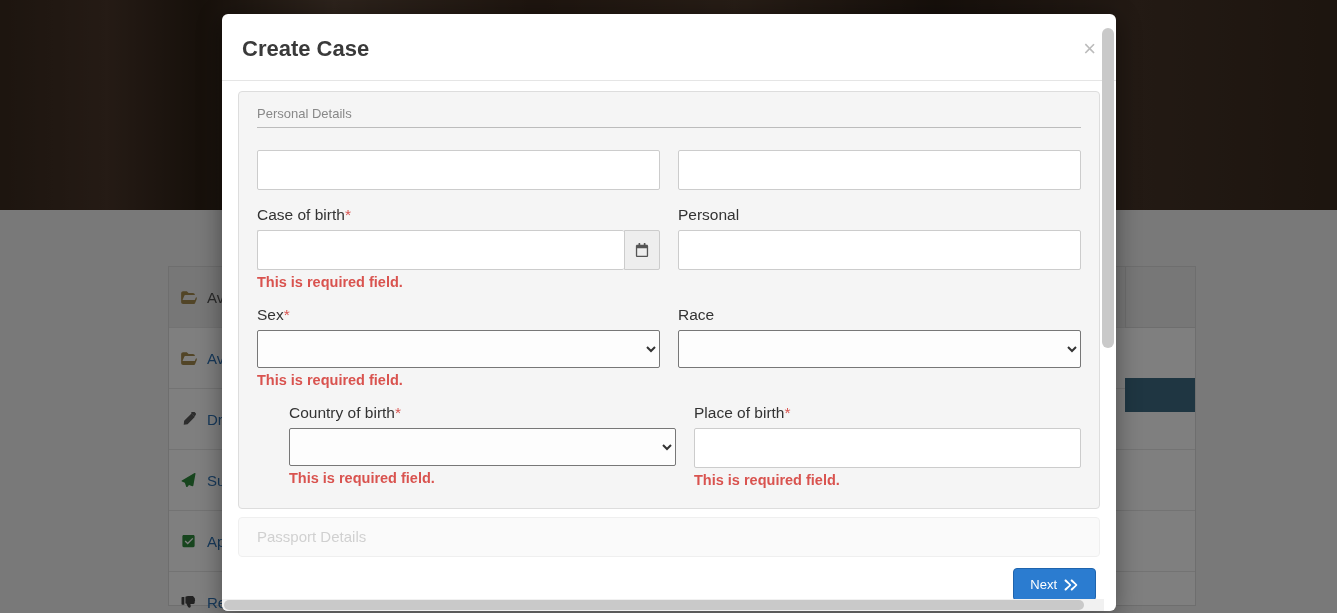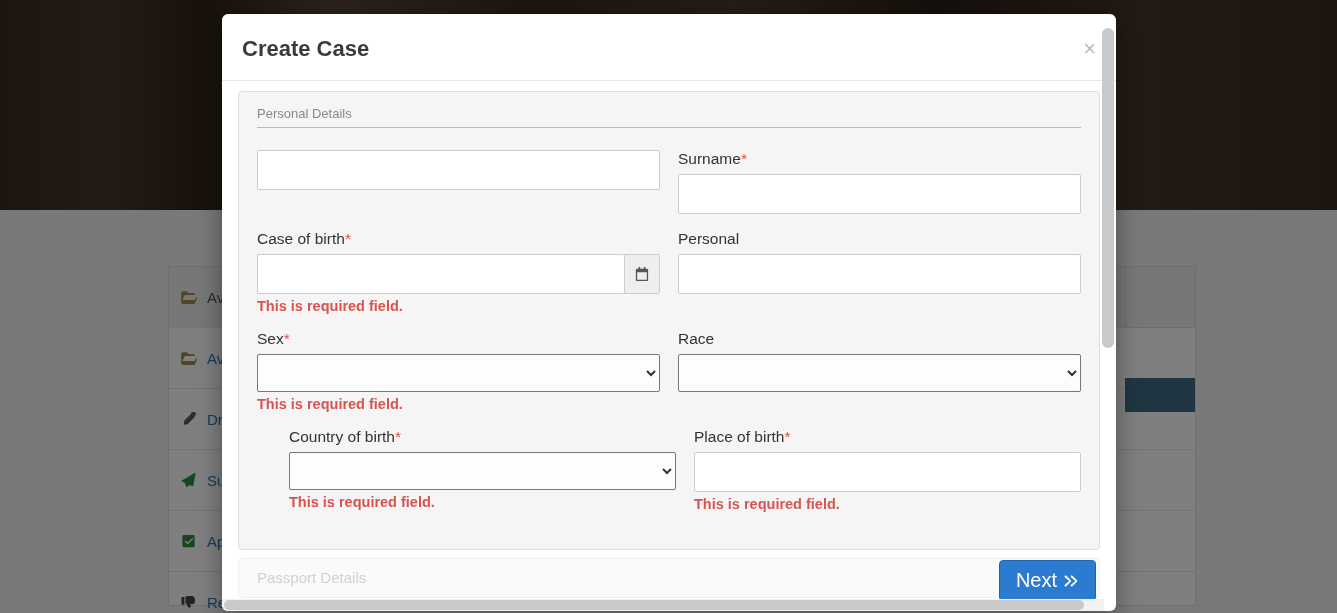--- a/index.html
+++ b/index.html
@@ -90,21 +90,21 @@
     width:36px; height:40px; border:1px solid #ccc; background:#eee;
     display:flex; align-items:center; justify-content:center; color:#555;
     border-radius:0 2px 2px 0;
   }
   .err { color:#d9534f; font-size:14.5px; margin-top:4px;font-weight:bold; }
 
   
   .next-btn {
     position:absolute; right:20px; bottom:10px;
     background:#2b7cd0; color:#fff; border:1px solid #1f64ad;
-    padding:8px 16px; font-size:20px; border-radius:4px;
+    padding:8px 16px; font-size:13px; border-radius:4px;
     display:flex; align-items:center; gap:6px; cursor:pointer;
   }
   .next-btn svg { width:16px; height:14px; fill:#fff; }
 
   .bottom-scroll {
     position:absolute; left:0; right:0; bottom:0; height:12px;
   }
   .bottom-scroll .track { position:absolute; left:0; right:12px; top:0; bottom:0; background:#f1f1f1; }
   .bottom-scroll .thumb {
     position:absolute; left:2px; top:1px; height:10px; width:860px;
@@ -185,21 +185,20 @@
   <div class="modal-body">
 
     <div class="panel">
       <div class="legend">Personal Details</div>
 
       <div class="form-row">
         <div class="form-group">
           <input class="ctrl" value="" style="">
         </div>
         <div class="form-group">
-          <label class="lbl"><span>Surname</span><span class="req">*</span></label>
           <input class="ctrl" value="" style="">
         </div>
       </div>
 
       <div class="form-row">
         <div class="form-group">
           <label class="lbl"><span>Case of birth</span><span class="req">*</span></label>
           <div class="input-group">
             <input class="ctrl" value="" style="">
             <div class="addon">
@@ -221,21 +220,21 @@
           <label class="lbl"><span>Sex</span><span class="req">*</span></label>
           <select class="ctrl"><option></option></select>
           <div class="err">This is required field.</div>
         </div>
         <div class="form-group">
           <label class="lbl">Race</label>
           <select class="ctrl"><option></option></select>
         </div>
       </div>
 
-      <div class="form-row" style="margin-bottom:17px;padding-left:32px;">
+      <div class="form-row" style="margin-bottom:0;padding-left:32px;">
         <div class="form-group">
           <label class="lbl"><span>Country of birth</span><span class="req">*</span></label>
           <select class="ctrl"><option></option></select>
           <div class="err">This is required field.</div>
         </div>
         <div class="form-group">
           <label class="lbl"><span>Place of birth</span><span class="req">*</span></label>
           <input class="ctrl" value="" style="">
           <div class="err">This is required field.</div>
         </div>

